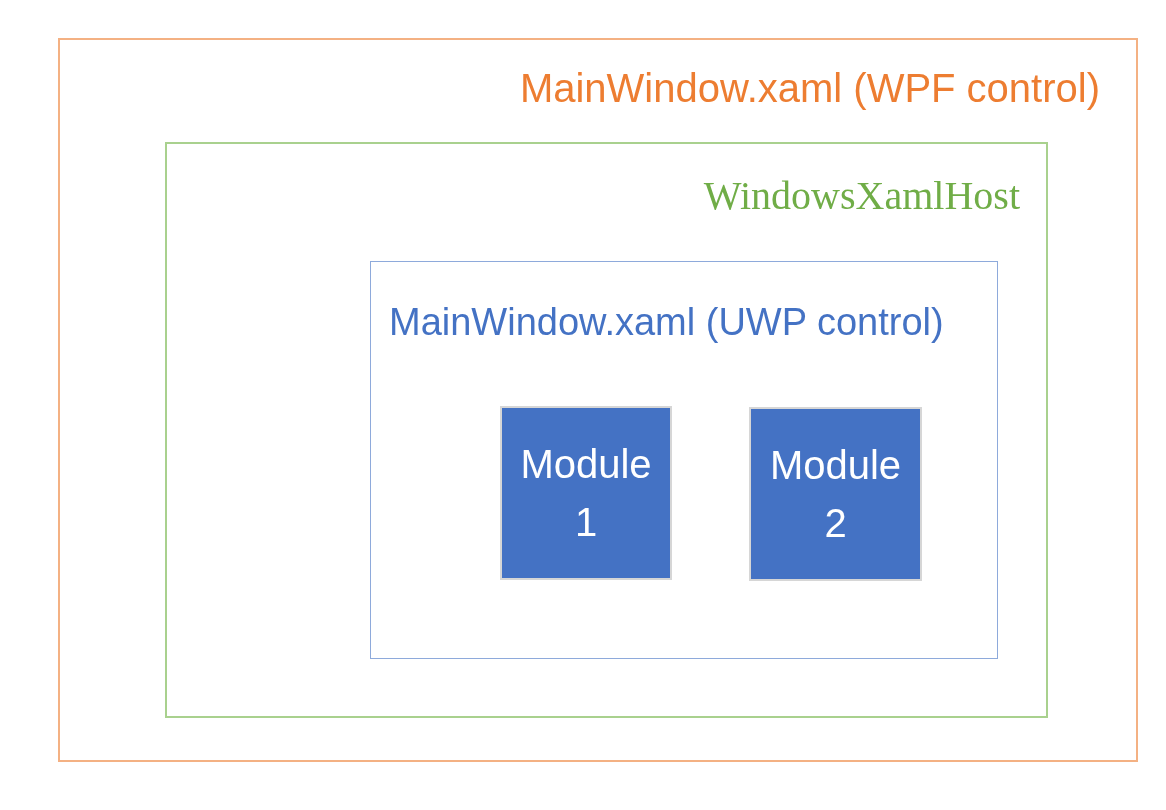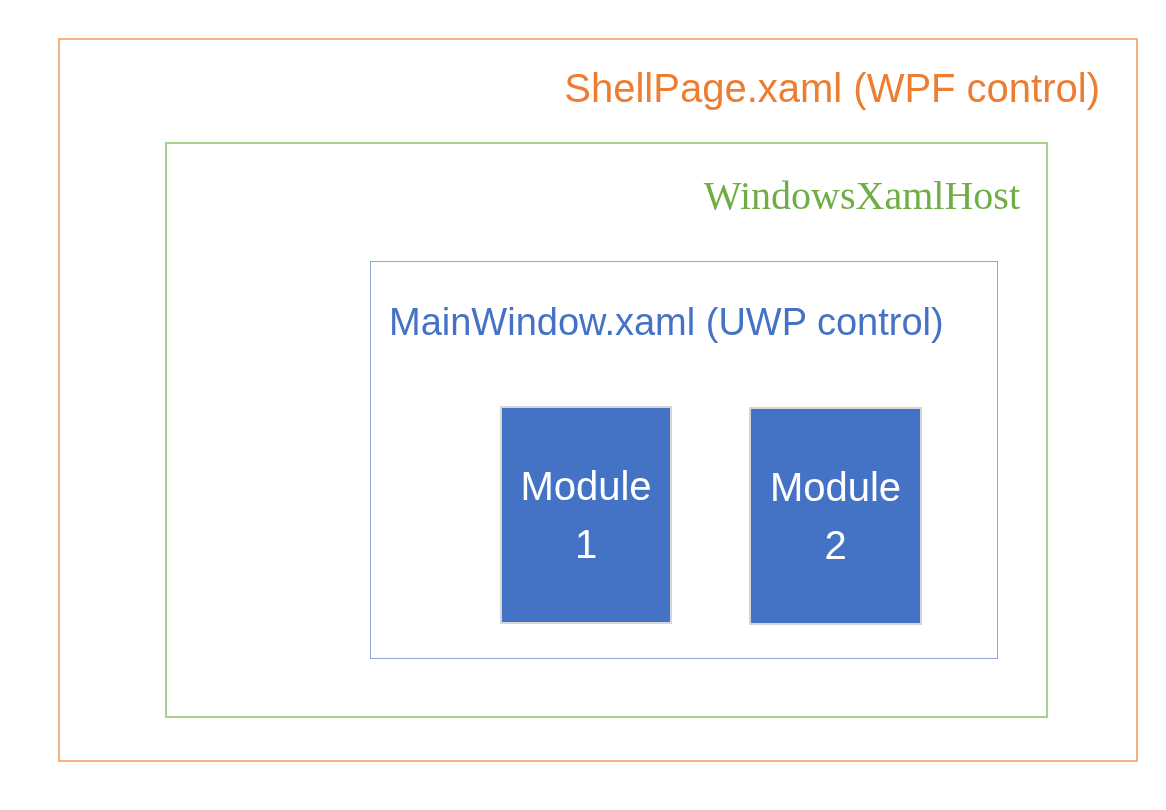--- a/index.html
+++ b/index.html
@@ -41,21 +41,21 @@
     top: 117px;
     width: 628px;
     height: 398px;
     border: 1.5px solid var(--shell-border, #8EAADB);
   }
   .module {
     
     position: absolute;
     box-sizing: border-box;
     width: 172px;
-    height: 218px;
+    height: 174px;
     background: var(--module-fill, #4472C4);
     border: 2px solid var(--module-border, #D6D6D6);
     display: flex;
     flex-direction: column;
     align-items: center;
     justify-content: center;
     color: var(--module-text, #ffffff);
     font-size: 40px;
     line-height: 58px;
     text-align: center;
@@ -88,21 +88,21 @@
     font-size: 38px;
     color: var(--shell-text, #4472C4);
   }
 </style>
 </head>
 <body>
 
 <div class="canvas">
 
   <div class="box box-outer">
-    <div class="title title-outer">ShellPage.xaml (WPF control)</div>
+    <div class="title title-outer">MainWindow.xaml (WPF control)</div>
 
     <div class="box box-host">
       <div class="title title-host">WindowsXamlHost</div>
 
       <div class="box box-shell">
         <div class="title title-shell">MainWindow.xaml (UWP control)</div>
 
         <div class="module module-1">
           <span>Module</span>
           <span>1</span>

